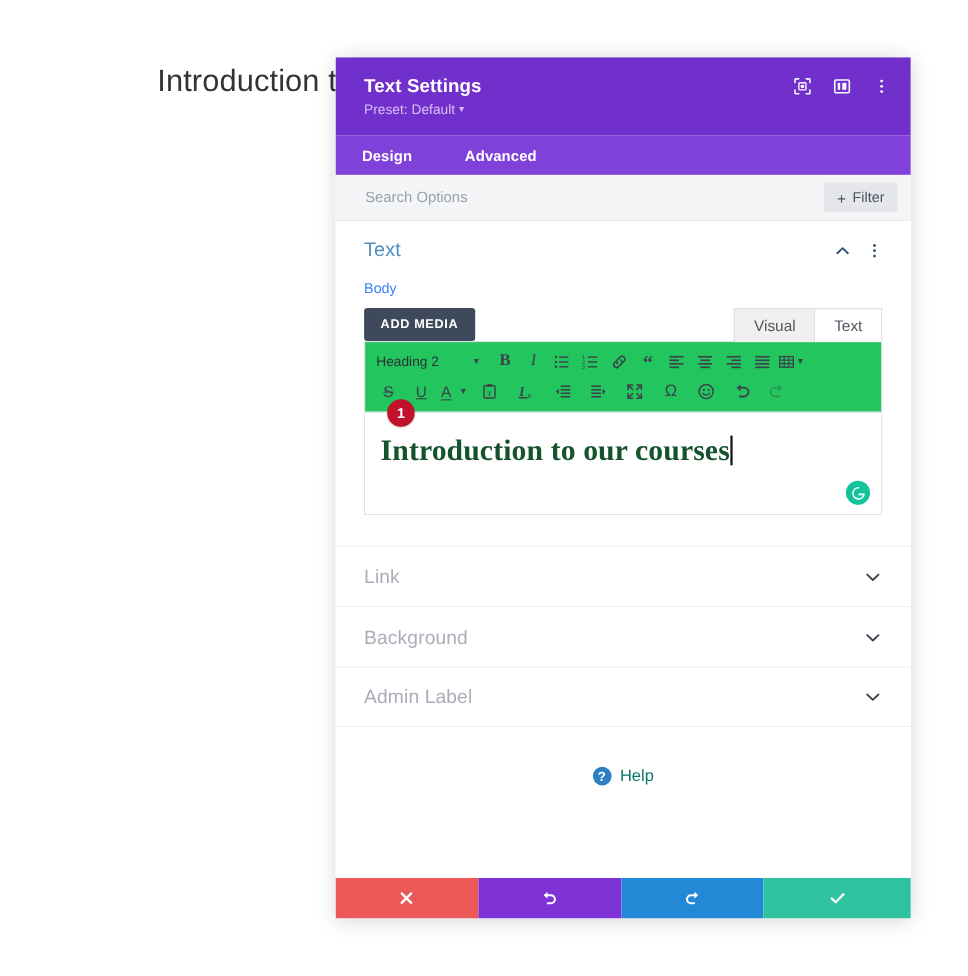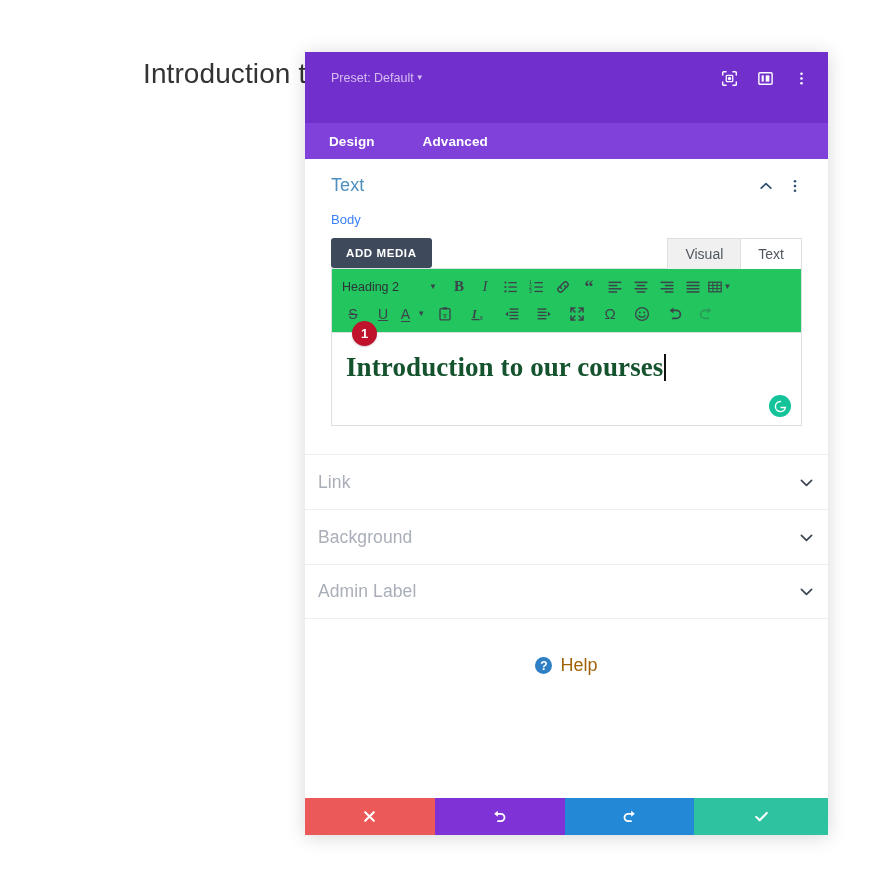--- a/index.html
+++ b/index.html
@@ -194,40 +194,40 @@
     background: #15c39a;
     display: flex; align-items: center; justify-content: center;
   }
 
   
   .collapsed-list { margin-top: 28px; }
   .collapsed-row {
     height: 55px;
     border-top: 1px solid #edeff2;
     display: flex; align-items: center; justify-content: space-between;
-    padding: 0 13px;
+    padding: 0 26px;
     cursor: pointer;
   }
   .collapsed-row:last-child { border-bottom: 1px solid #edeff2; }
   .collapsed-label {
     font-size: 17.5px; color: #a9aeb8; font-weight: 400; letter-spacing: 0.1px;
   }
 
   .help-row {
     display: flex; align-items: center; justify-content: center;
     gap: 8px; margin-top: 36px;
   }
   .help-icon {
     width: 17px; height: 17px; border-radius: 50%;
     background: #2e7fc4; color: #fff;
     font-size: 12px; font-weight: 700;
     display: flex; align-items: center; justify-content: center;
     font-family: "Liberation Sans", sans-serif;
   }
-  .help-text { font-size: 18px; color: #a16207; }
+  .help-text { font-size: 15px; color: #0f766e; }
 
   
   .panel-footer { display: flex; height: 37px; }
   .fbtn {
     flex: 1; display: flex; align-items: center; justify-content: center;
     cursor: pointer;
   }
   .fbtn.close { background: #ec5959; }
   .fbtn.undo  { background: #7f33d6; }
   .fbtn.redo  { background: #2389d6; }
@@ -236,20 +236,21 @@
 </head>
 <body>
 
 <div id="stage">
 
   <div class="bg-heading">Introduction to</div>
 
   <div class="panel">
 
     <div class="panel-header">
+      <div class="panel-title">Text Settings</div>
       <div class="panel-preset">
         <span>Preset: Default</span><span class="caret">▼</span>
       </div>
 
       <div class="header-icons">
 
         <svg class="hicon" viewBox="0 0 20 20">
           <path d="M2 6V3a1 1 0 0 1 1-1h3M14 2h3a1 1 0 0 1 1 1v3M18 14v3a1 1 0 0 1-1 1h-3M6 18H3a1 1 0 0 1-1-1v-3" fill="none" stroke="#ffffff" stroke-width="1.7" stroke-linecap="round"></path>
           <rect x="6.2" y="6.2" width="7.6" height="7.6" rx="1" fill="none" stroke="#ffffff" stroke-width="1.5"></rect>
           <circle cx="10" cy="10" r="2" fill="#ffffff"></circle>
@@ -267,20 +268,27 @@
           <circle cx="10" cy="15.6" r="1.55" fill="#ffffff"></circle>
         </svg>
       </div>
     </div>
 
     <div class="tabs">
       <div class="tab">Design</div>
       <div class="tab">Advanced</div>
     </div>
 
+    <div class="searchbar">
+      <input class="search-input" type="text" placeholder="Search Options" style="">
+      <button class="filter-btn">
+        <span class="plus">+</span>
+        <span>Filter</span>
+      </button>
+    </div>
 
     <div class="panel-body">
 
       <div class="section-open">
         <div class="section-head">
           <div class="section-title">Text</div>
           <div class="section-head-icons">
             <svg class="chev-up" width="16" height="16" viewBox="0 0 16 16">
               <path d="M3.2 10.2 8 5.6l4.8 4.6" fill="none" stroke="#2f5272" stroke-width="1.7" stroke-linecap="round" stroke-linejoin="round"></path>
             </svg>

